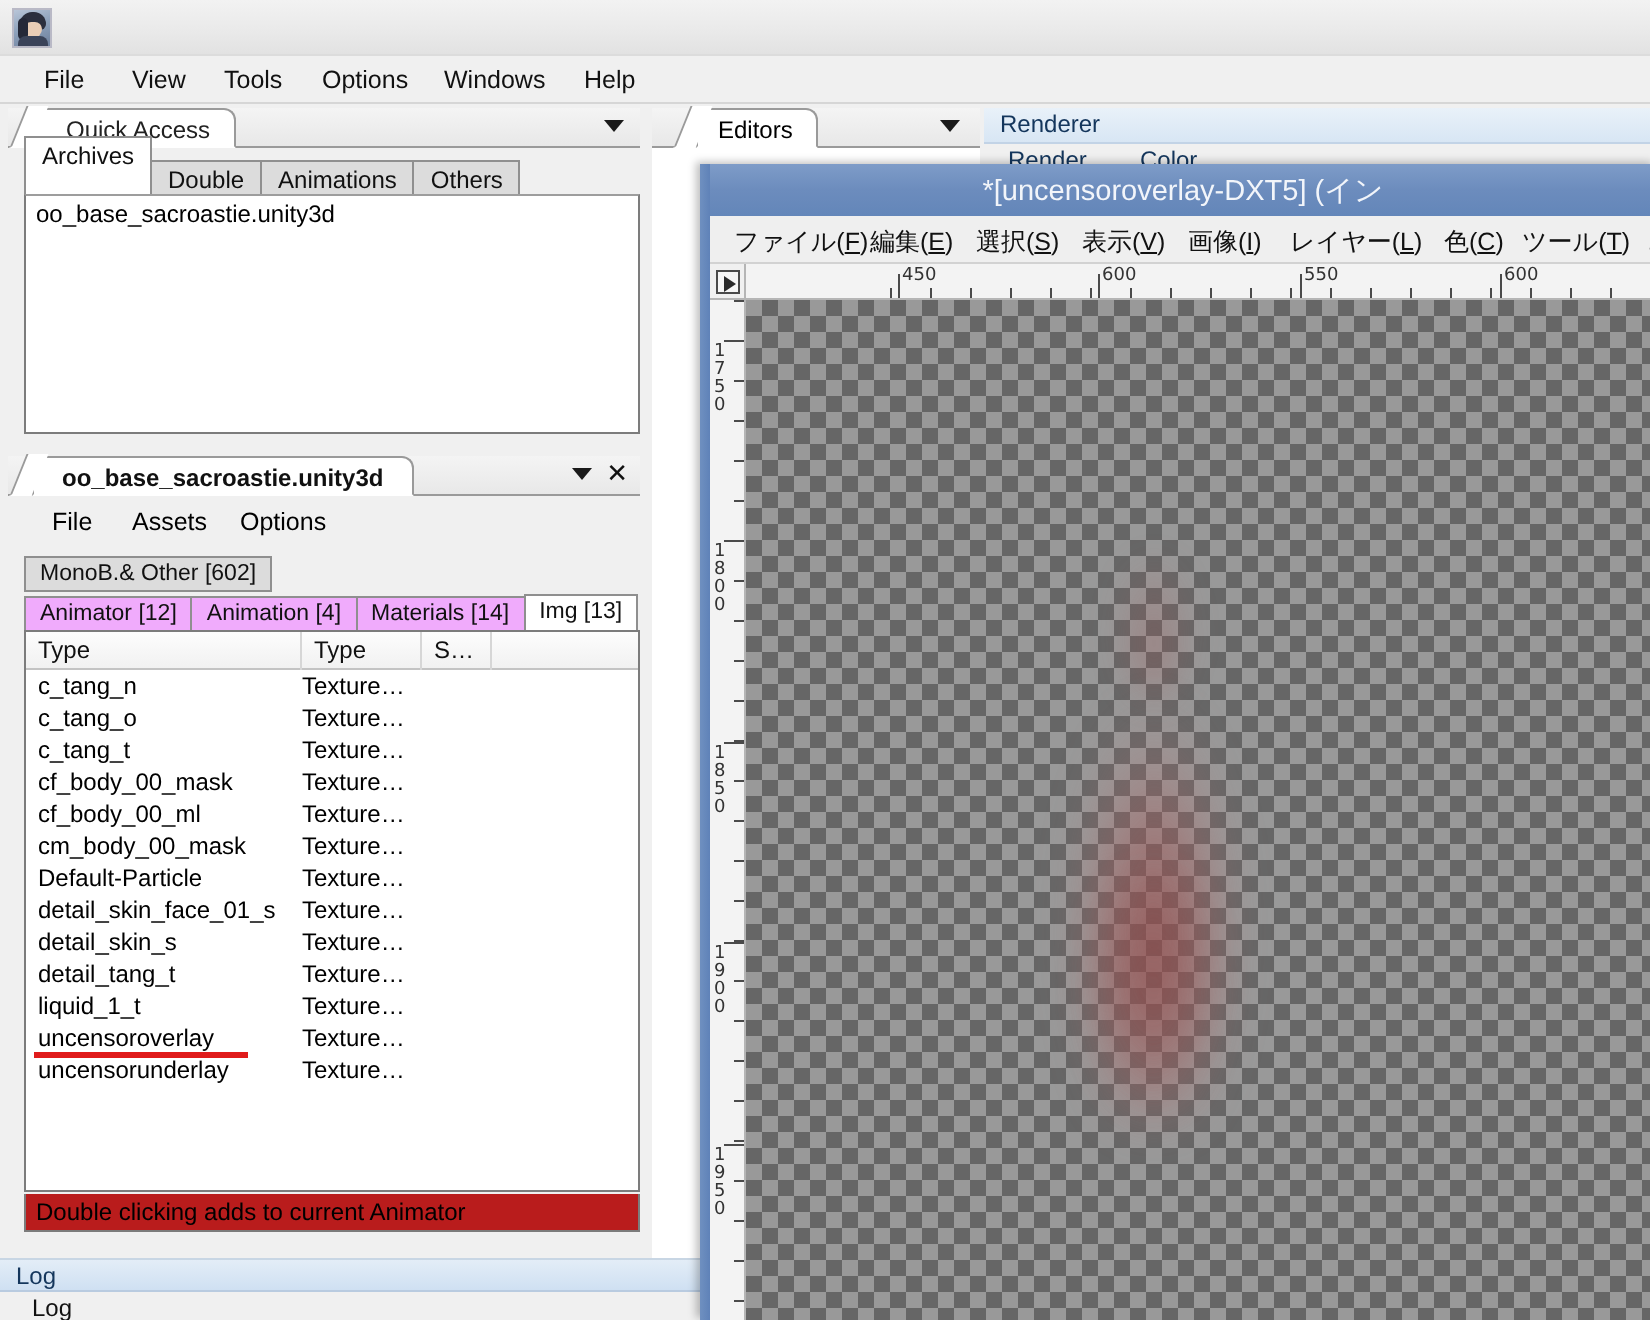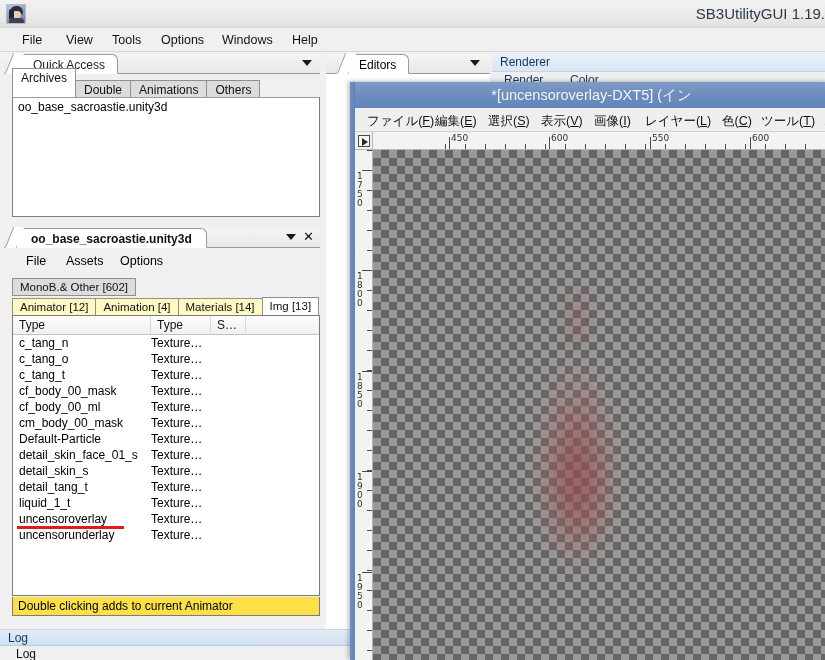--- a/index.html
+++ b/index.html
@@ -143,21 +143,21 @@
   }
   .ed-menubar { position: absolute; left: 0; top: 22px; width: 316px; height: 22px; }
   .ed-menubar .mi {
     position: absolute; top: 3px; font-size: 12.5px; padding: 1px 4px; cursor: default;
   }
 
   .cat-row1 { position: absolute; left: 8px; top: 50px; height: 18px; display:flex; }
   .cat-row2 { position: absolute; left: 8px; top: 69px; height: 19px; display:flex; align-items:flex-end; }
   .cat {
     height: 18px; padding: 2px 7px 0 7px; font-size: 11.5px;
-    border: 1px solid #8f8f8f; background: #fef9c3; color: #111;
+    border: 1px solid #8f8f8f; background: #f0abfc; color: #111;
     margin-right: -1px; white-space: nowrap; cursor: default;
   }
   .cat.active { background: #fff; height: 19px; border-bottom: 1px solid #fff; }
   .cat.lone { background: #dcdcdc; }
 
   .tex-list {
     position: absolute; left: 8px; top: 87px; width: 308px; height: 281px;
     background: #fff; border: 1px solid #7c7c7c; overflow: hidden;
   }
   .tex-head {
@@ -174,21 +174,21 @@
   .col-rest { flex: 1; border-right: none !important; }
   .tex-row { display: flex; height: 16px; align-items: center; position: relative; }
   .tex-row .c1 { width: 138px; padding-left: 6px; font-size: 12px; white-space: nowrap; }
   .tex-row .c2 { width: 60px; font-size: 12px; white-space: nowrap; }
   .underline-annot {
     position: absolute; left: 4px; bottom: -2px; width: 107px; height: 3px;
     background: #e01b1b;
   }
   .hint-bar {
     position: absolute; left: 8px; top: 369px; width: 308px; height: 19px;
-    background: #fde047; border: 1px solid #7c7c7c; border-top: none;
+    background: #b91c1c; border: 1px solid #7c7c7c; border-top: none;
     font-size: 12px; padding: 2px 0 0 5px; color: #000;
   }
   .dock-divider {
     position: absolute; left: 322px; top: 54px; width: 4px; height: 572px;
     background: #f0f0f0;
   }
 
   
   .log-panel {
     position: absolute; left: 0; top: 629px; width: 825px; height: 31px;
@@ -361,21 +361,20 @@
 
 <div id="root">
 
   <div class="app-titlebar">
     <div class="app-icon">
       <div class="hair"></div>
         <div class="face"></div>
         <div class="hair2"></div>
         <div class="body"></div>
     </div>
-    <div class="app-title">SB3UtilityGUI 1.19.</div>
   </div>
 
   <div class="menubar">
     <div class="mi" style="left:18px">File</div>
     <div class="mi" style="left:62px">View</div>
     <div class="mi" style="left:108px">Tools</div>
     <div class="mi" style="left:157px">Options</div>
     <div class="mi" style="left:218px">Windows</div>
     <div class="mi" style="left:288px">Help</div>
   </div>

